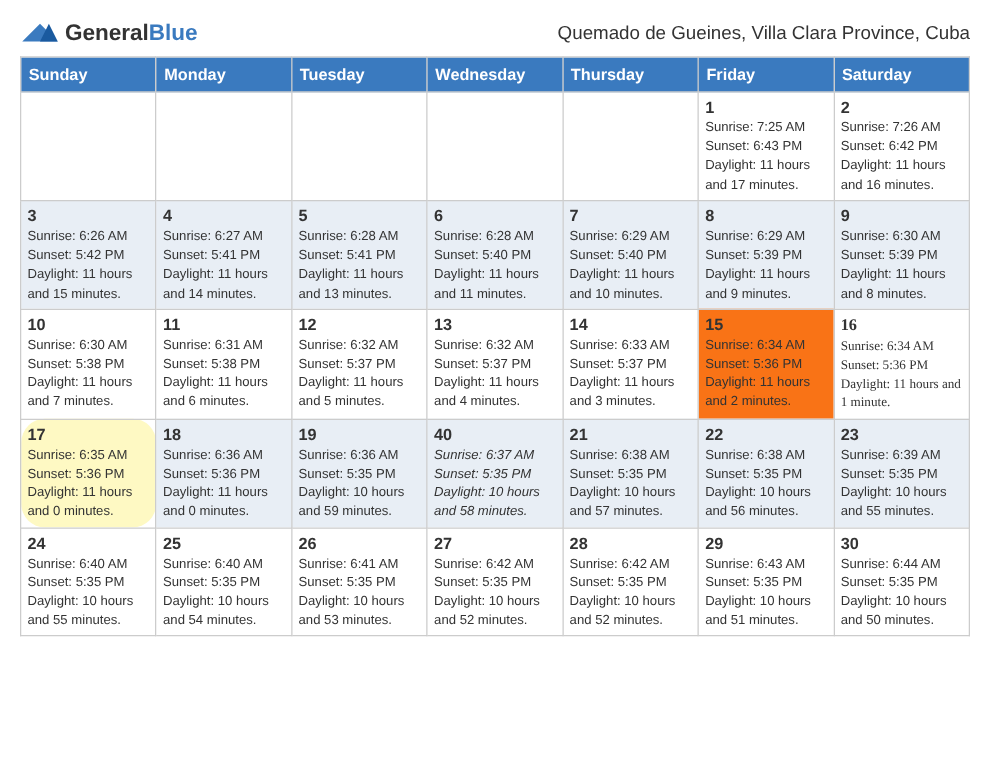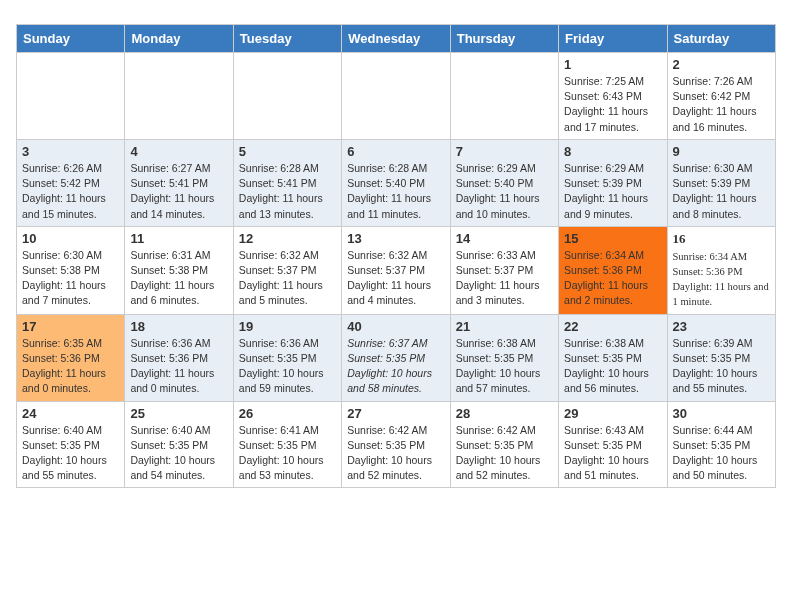--- a/index.html
+++ b/index.html
@@ -88,21 +88,33 @@
       color: #333;
     }
     .empty-cell {
       background: #fff !important;
     }
   </style>
 </head>
 <body>
 
 <div class="header">
+  <div class="logo">
+    <div class="logo-row">
+      <svg class="logo-icon" viewBox="0 0 36 22" xmlns="http://www.w3.org/2000/svg">
+        <polygon points="18,2 34,18 2,18" fill="#3a7abf"></polygon>
+        <polygon points="26,2 34,18 18,18" fill="#1a5a9f"></polygon>
+      </svg>
+      <div>
+        <span style="font-size:18px;font-weight:bold;color:#333;">General</span><span style="font-size:18px;font-weight:bold;color:#3a7abf;">Blue</span>
+      </div>
+    </div>
+  </div>
   <div class="title-block">
+    <div class="subtitle">Quemado de Gueines, Villa Clara Province, Cuba</div>
   </div>
 </div>
 
 <table class="calendar">
   <thead>
     <tr>
     <th>Sunday</th>
         <th>Monday</th>
         <th>Tuesday</th>
         <th>Wednesday</th>
@@ -213,21 +225,21 @@
 Daylight: 11 hours and 2 minutes.</div>
         </td>
         <td style="background: rgb(255, 255, 255); font-family: Liberation Serif, serif;">
           <span class="day-num">16</span>
           <div class="day-info" style="white-space: pre-line;">Sunrise: 6:34 AM
 Sunset: 5:36 PM
 Daylight: 11 hours and 1 minute.</div>
         </td>
       </tr>
       <tr>
-        <td style="background: #fdba74;">
+        <td style="background: #fef9c3; border-radius: 19px;">
           <span class="day-num">17</span>
           <div class="day-info" style="white-space: pre-line;">Sunrise: 6:35 AM
 Sunset: 5:36 PM
 Daylight: 11 hours and 0 minutes.</div>
         </td>
         <td style="background: rgb(232, 238, 245);">
           <span class="day-num">18</span>
           <div class="day-info" style="white-space: pre-line;">Sunrise: 6:36 AM
 Sunset: 5:36 PM
 Daylight: 11 hours and 0 minutes.</div>

